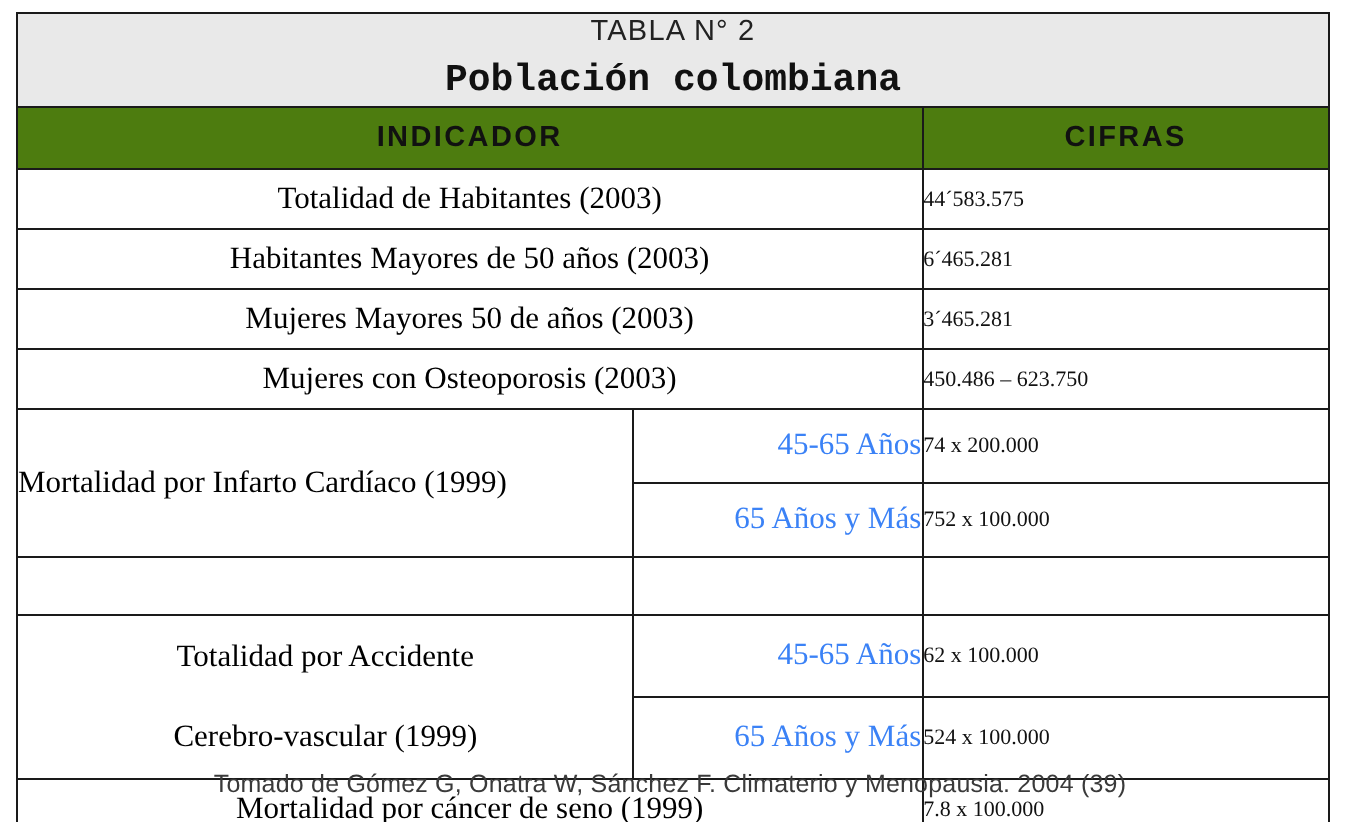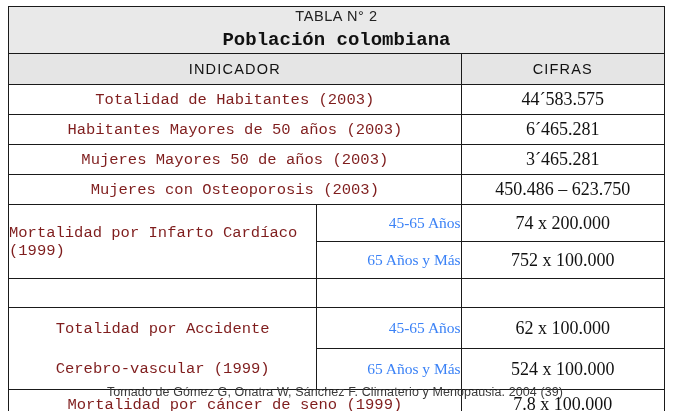--- a/index.html
+++ b/index.html
@@ -53,41 +53,40 @@
   .hdr-big {
     font-family: Liberation Mono, monospace;
     font-size: 19px;
     font-weight: bold;
     color: #111;
     line-height: 1.35;
     margin-top: 2px;
   }
   
   .colhdr {
-    background: #e5e5e5;
+    background: #4d7c0f;
     font-family: "Liberation Sans", sans-serif;
-    font-weight: normal;
+    font-weight: bold;
     font-size: 14.5px;
     letter-spacing: 1.2px;
     text-align: center;
     color: #111;
     height: 30px;
   }
   .cell {
-    font-family: Liberation Mono, monospace;
+    font-family: Liberation Serif, serif;
     font-size: 15.5px;
     height: 29px;
-    color: #7f1d1d;
+    color: #000000;
   }
   .c-center { text-align: center; }
   .c-left { text-align: left; padding-left: 14px; margin-left: 36px; }
   .figure {
     font-family: "Liberation Serif", serif;
-    font-size: 18px;
-    text-align: center;
+    font-size: 11px;
     color: #111;
   }
   .sub {
     font-family: Liberation Serif, serif;
     font-size: 15.5px;
     text-align: right;
     padding-left: 12px;
     color: #3b82f6;
   }
   .tall { height: 36px; }

